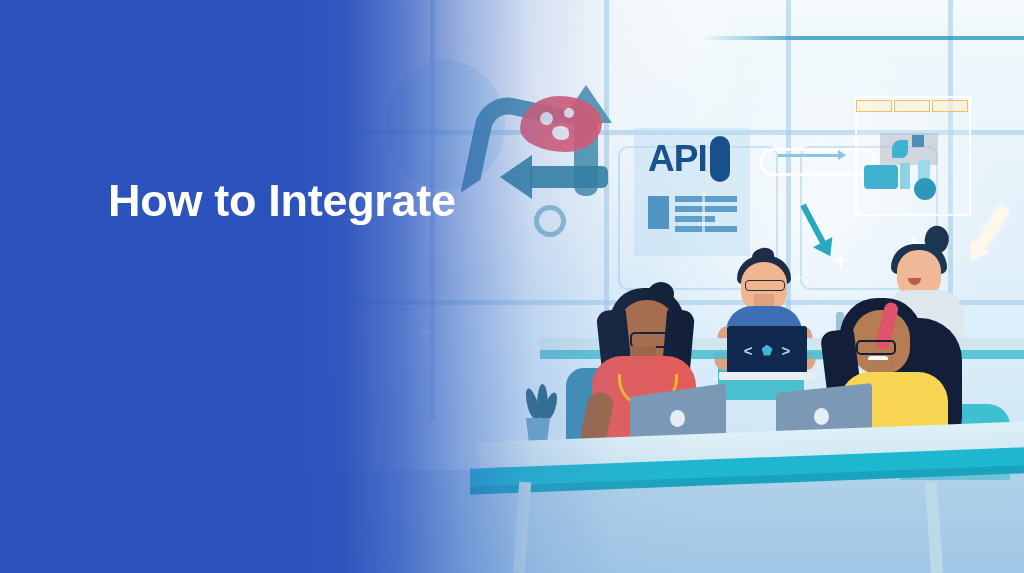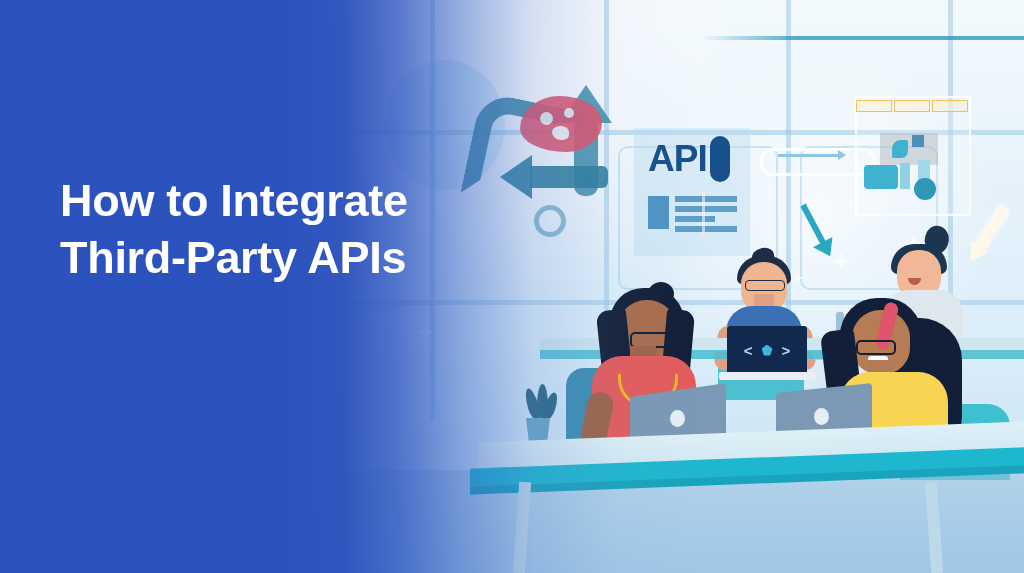--- a/index.html
+++ b/index.html
@@ -507,21 +507,21 @@
     position: absolute;
     left: 60px; top: 142px;
     width: 520px;
     color: #ffffff;
     font-family: "Liberation Sans", sans-serif;
     font-weight: 700;
     font-size: 45px;
     line-height: 57px;
     letter-spacing: -0.3px;
   }
-  .title span { display: block; }
+  .title span { display: block; margin-left: 48px; }
 </style>
 </head>
 <body>
 
 <div id="banner">
 
   <div class="illus">
 
     <div class="room-bg"></div>
     <div class="glow-a"></div>
@@ -669,16 +669,15 @@
     <div class="desk-edge"></div>
     <div class="desk-edge2"></div>
     <div class="desk-leg leg1"></div>
     <div class="desk-leg leg2"></div>
   </div>
 
   <div class="overlay"></div>
 
   <h1 class="title">
     <span>How to Integrate</span>
-    <span>Third-Party APIs</span>
   </h1>
 
 </div>
 
 </body></html>

